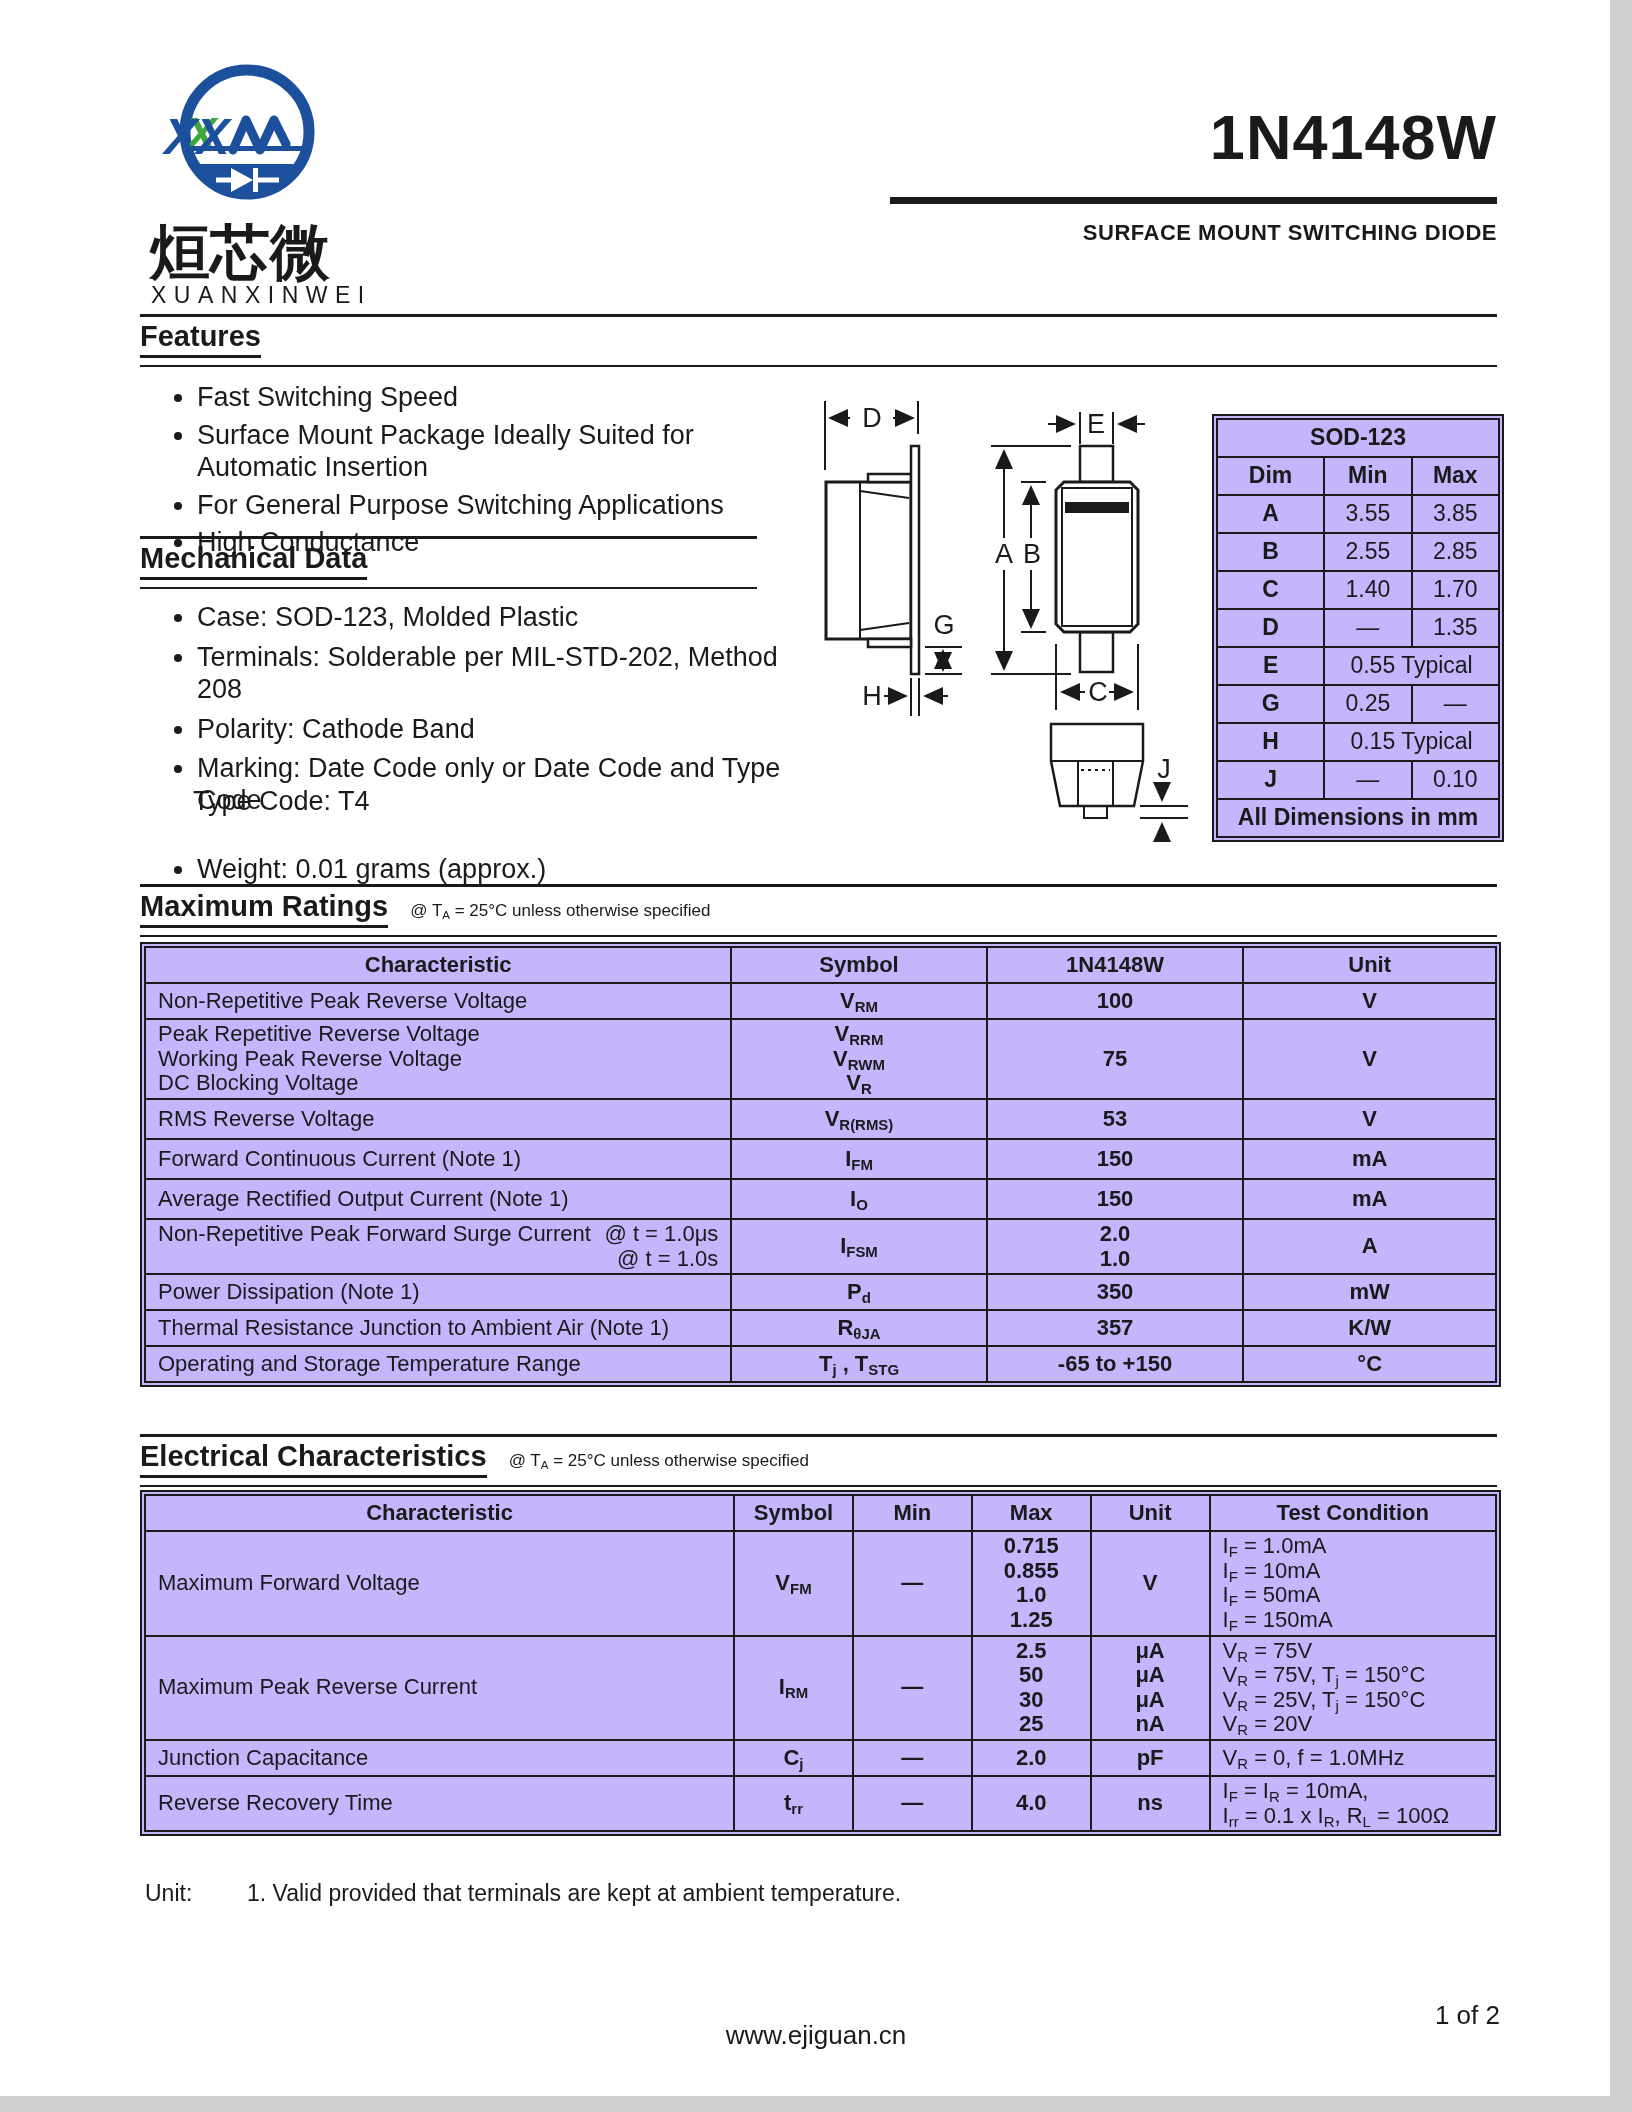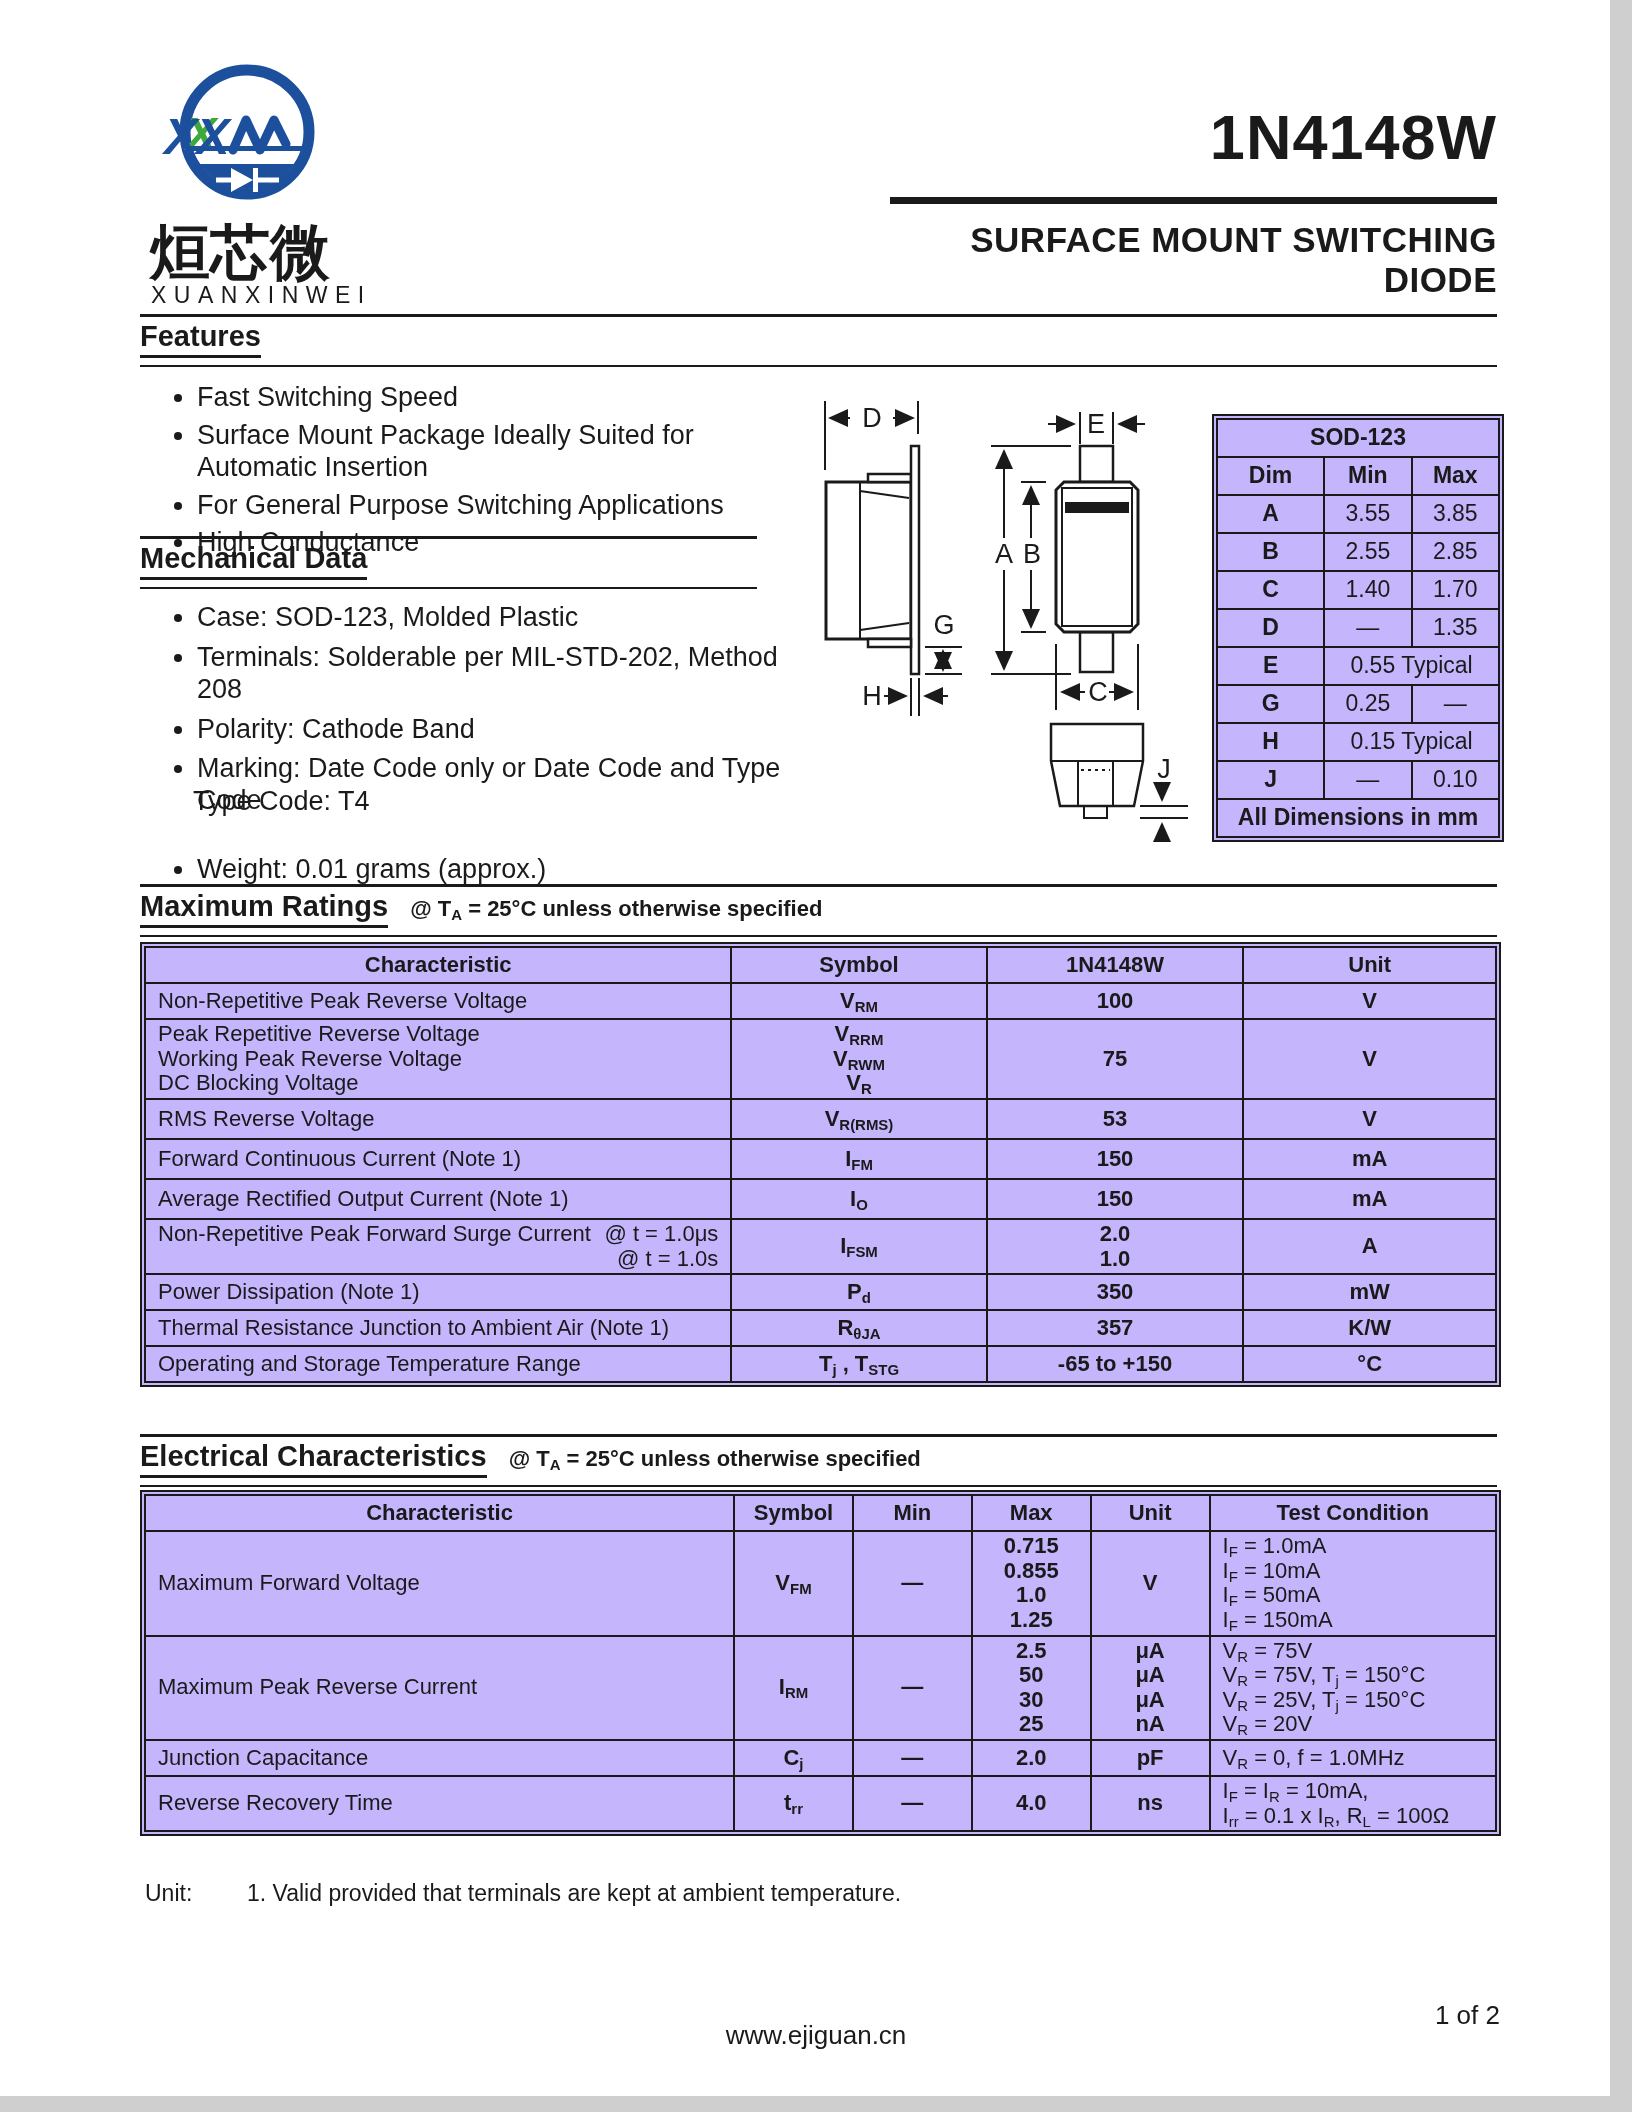--- a/index.html
+++ b/index.html
@@ -6,27 +6,27 @@
   .page{position:relative;width:1632px;height:2112px;background:#ffffff;
         font-family:"Liberation Sans","DejaVu Sans",sans-serif;color:#1a1a1a;overflow:hidden;}
   .edge-r{position:absolute;right:0;top:0;width:22px;height:2112px;background:#cfcfcf;}
   .edge-b{position:absolute;left:0;bottom:0;width:1632px;height:16px;background:#cfcfcf;}
 
   
   .logo{position:absolute;left:145px;top:58px;width:260px;}
   .title-block{position:absolute;left:890px;top:106px;width:607px;text-align:right;}
   .part-number{margin:0;font-size:63px;font-weight:bold;line-height:1;letter-spacing:1px;}
   .title-rule{border:0;border-top:7px solid #1a1a1a;margin:28px 0 0 0;}
-  .subtitle{margin:16px 0 0 0;font-size:35px;font-weight:bold;letter-spacing:0.5px;}
+  .subtitle{margin:16px 0 0 0;font-size:22px;font-weight:bold;letter-spacing:0.5px;}
 
   
   .sect{position:absolute;border-top:3px solid #1a1a1a;border-bottom:2px solid #1a1a1a;padding:4px 0 7px 0;}
   .sect h2{margin:0;font-size:29px;line-height:1.1;}
   .sect .hw{display:inline-block;border-bottom:3px solid #1a1a1a;padding-bottom:2px;}
-  .sect .cond{font-size:22px;font-weight:bold;margin-left:14px;}
+  .sect .cond{font-size:17px;font-weight:normal;margin-left:14px;}
 
   
   .blist{position:absolute;margin:4px;padding-left:42px;font-size:27px;line-height:1.18;list-style:disc;}
   .blist li{margin-bottom:6px;}
   .mlist li{margin-bottom:8px;}
   .plain-line{position:absolute;font-size:27px;}
 
   
   .twrap{position:absolute;border:2px solid #1a1a1a;padding:2px;background:#c4b5fd;}
   table.dt{border-collapse:collapse;width:100%;font-size:22px;}

